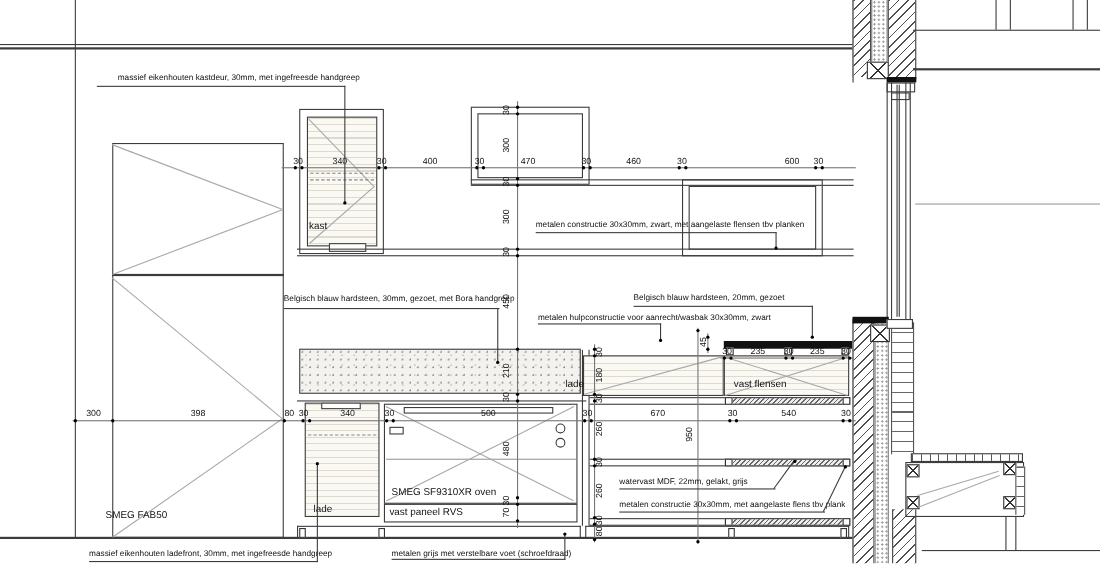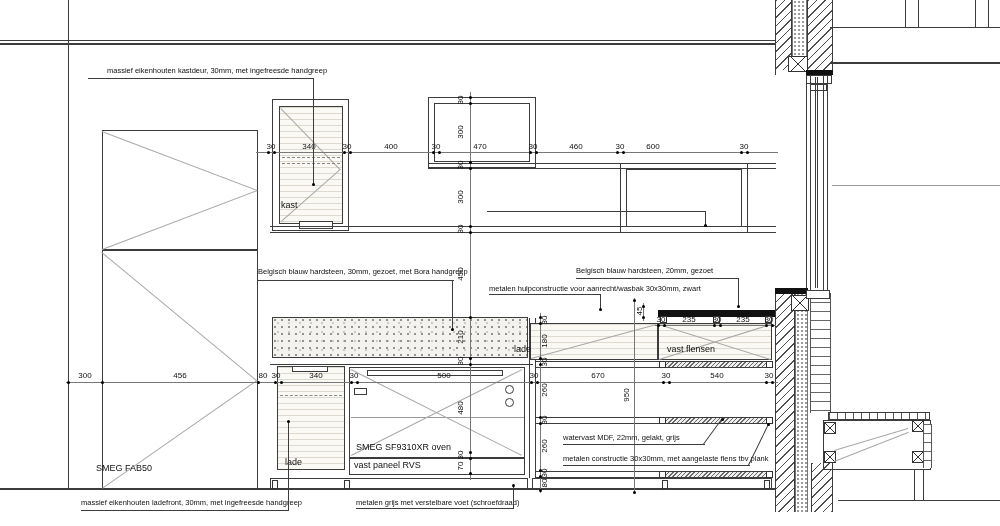--- a/index.html
+++ b/index.html
@@ -251,25 +251,25 @@
 
   <span class="dim" style="left:258px;top:143px">30</span>
   <span class="dim" style="left:296px;top:143px">340</span>
   <span class="dim" style="left:334px;top:143px">30</span>
   <span class="dim" style="left:378px;top:143px">400</span>
   <span class="dim" style="left:423px;top:143px">30</span>
   <span class="dim" style="left:467px;top:143px">470</span>
   <span class="dim" style="left:520px;top:143px">30</span>
   <span class="dim" style="left:563px;top:143px">460</span>
   <span class="dim" style="left:607px;top:143px">30</span>
-  <span class="dim" style="left:640px;top:143px">600</span>
+  <span class="dim" style="left:707px;top:143px">600</span>
   <span class="dim" style="left:731px;top:143px">30</span>
 
   <span class="dim" style="left:72px;top:372px">300</span>
-  <span class="dim" style="left:167px;top:372px">456</span>
+  <span class="dim" style="left:167px;top:372px">398</span>
   <span class="dim" style="left:250px;top:372px">80</span>
   <span class="dim" style="left:263px;top:372px">30</span>
   <span class="dim" style="left:303px;top:372px">340</span>
   <span class="dim" style="left:341px;top:372px">30</span>
   <span class="dim" style="left:431px;top:372px">500</span>
   <span class="dim" style="left:521px;top:372px">30</span>
   <span class="dim" style="left:585px;top:372px">670</span>
   <span class="dim" style="left:653px;top:372px">30</span>
   <span class="dim" style="left:704px;top:372px">540</span>
   <span class="dim" style="left:756px;top:372px">30</span>
@@ -302,20 +302,21 @@
   <span class="dim" style="left:756px;top:316px">30</span>
 
   <span class="dim vdim" style="left:627px;top:307px">45</span>
   <span class="dim vdim" style="left:614px;top:391px">950</span>
 
   <span class="ann" style="left:107px;top:66px">massief eikenhouten kastdeur, 30mm, met ingefreesde handgreep</span>
   <div class="hl" style="left:88px;top:78px;width:226px"></div>
   <div class="vl" style="left:313px;top:78px;height:107px"></div>
   <div class="dot" style="left:312px;top:183px"></div>
 
+  <span class="ann" style="left:487px;top:199px">metalen constructie 30x30mm, zwart, met aangelaste flensen tbv planken</span>
   <div class="hl" style="left:487px;top:211px;width:219px"></div>
   <div class="vl" style="left:705px;top:211px;height:15px"></div>
   <div class="dot" style="left:704px;top:224px"></div>
 
   <span class="ann" style="left:258px;top:267px">Belgisch blauw hardsteen, 30mm, gezoet, met Bora handgreep</span>
   <div class="hl" style="left:258px;top:280px;width:196px"></div>
   <div class="vl" style="left:452px;top:280px;height:50px"></div>
   <div class="dot" style="left:451px;top:328px"></div>
 
   <span class="ann" style="left:576px;top:266px">Belgisch blauw hardsteen, 20mm, gezoet</span>

